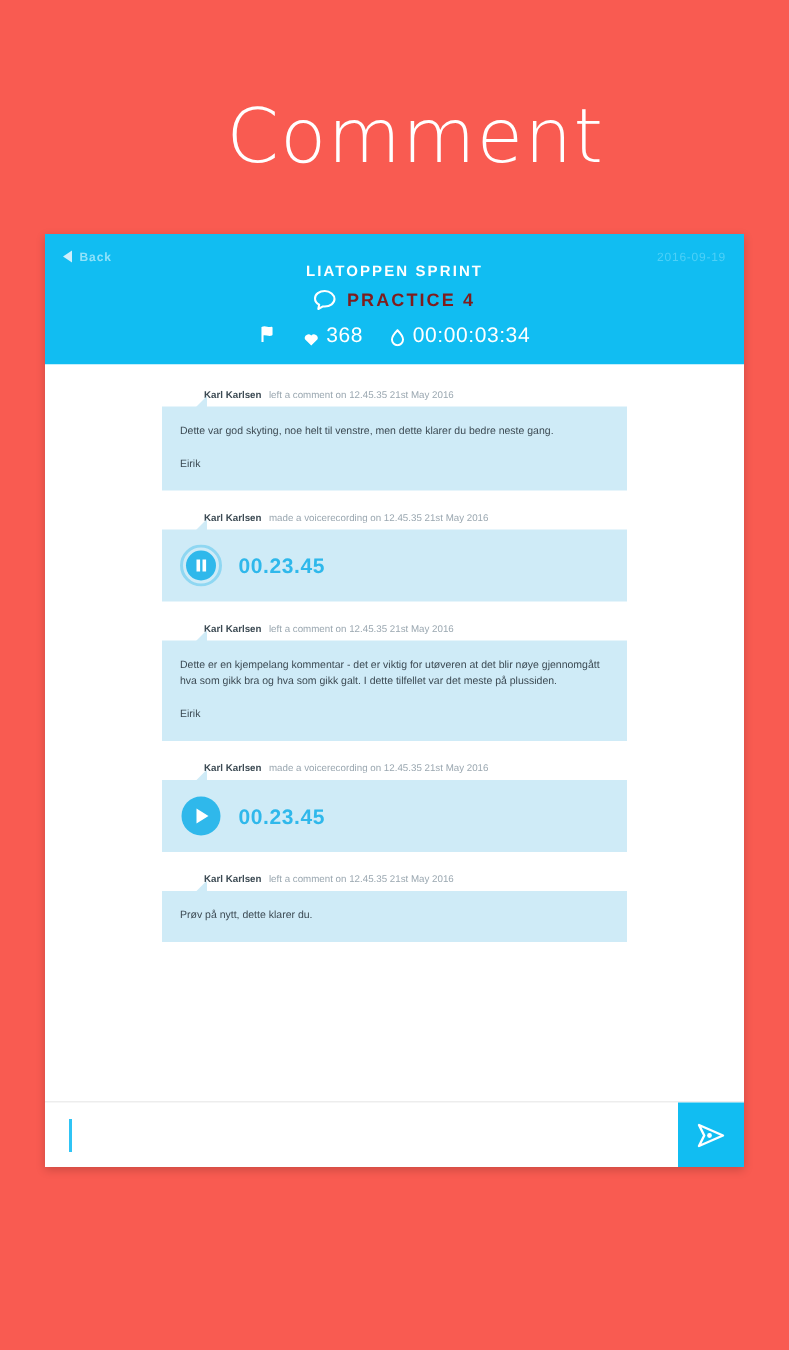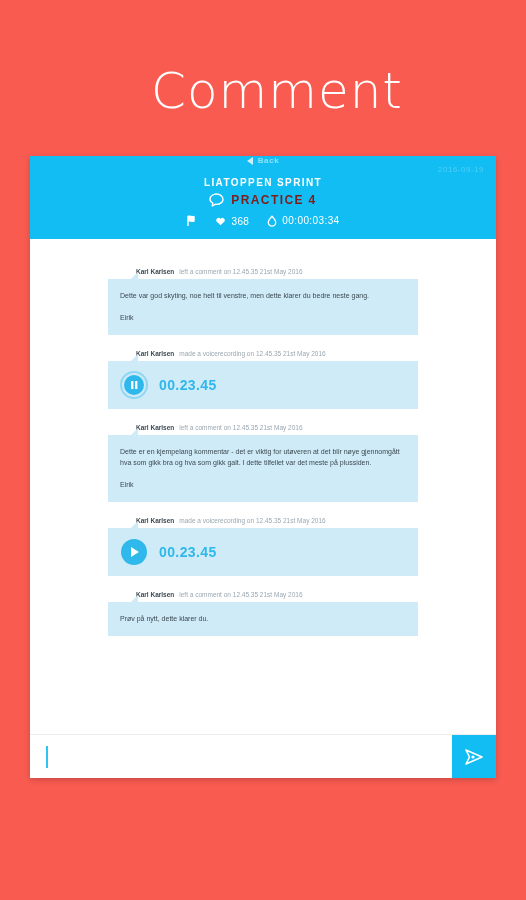--- a/index.html
+++ b/index.html
@@ -40,21 +40,20 @@
     background:#11BDF2;
     flex:0 0 auto;
     padding-bottom:12px;
   }
   .nav-bar {
     height:30px;
     display:flex;
     align-items:center;
     padding:0 12px;
     position:relative;
-    flex-direction:column;
   }
   .back-btn {
     display:flex;
     align-items:center;
     gap:5px;
     color:#8FE2FA;
     font-size:8px;
     letter-spacing:0.6px;
     font-weight:bold;
     cursor:pointer;
@@ -100,33 +99,33 @@
 
   .stats-row {
     display:flex;
     align-items:center;
     justify-content:center;
     gap:18px;
     margin-top:8px;
   }
   .stat {
     display:flex;
-    align-items:flex-start;
+    align-items:flex-end;
     gap:5px;
     color:#FFFFFF;
-    font-size:10px;
+    font-size:14px;
     letter-spacing:0.4px;
   }
   .stat svg { display:block; }
 
   
   .thread {
     flex:1 1 auto;
     background:#FFFFFF;
-    padding:28px 78px 10px 78px;
+    padding:16px 78px 10px 78px;
     overflow:hidden;
   }
   .comment-block { margin-bottom:14px; }
 
   .meta-line {
     display:flex;
     align-items:flex-start;
     gap:5px;
     padding-left:28px;
     margin-bottom:3px;

